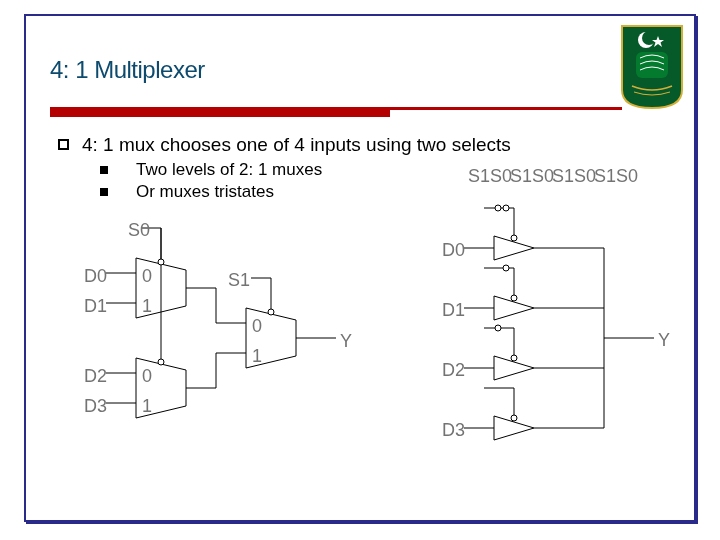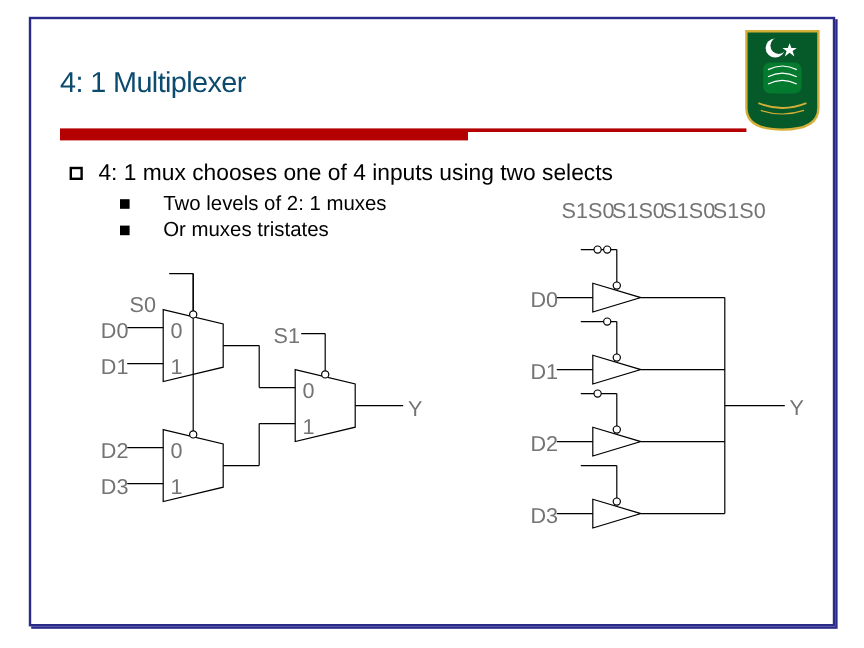--- a/index.html
+++ b/index.html
@@ -166,21 +166,21 @@
       <line x1="140" y1="180" x2="140" y2="145"></line>
       <line x1="140" y1="145" x2="170" y2="145"></line>
 
       <line x1="195" y1="70" x2="195" y2="106"></line>
       <line x1="175" y1="70" x2="195" y2="70"></line>
       <circle cx="195" cy="104" r="3" fill="#fff"></circle>
 
       <line x1="220" y1="130" x2="260" y2="130"></line>
     </g>
   </svg>
-  <span class="dlabel" style="top:12px; left:32px;margin-top:24px;">S0</span>
+  <span class="dlabel" style="top:12px; left:52px;">S0</span>
   <span class="dlabel" style="top:62px; left:152px;">S1</span>
   <span class="dlabel" style="top:58px; left:8px;">D0</span>
   <span class="dlabel" style="top:88px; left:8px;">D1</span>
   <span class="dlabel" style="top:158px; left:8px;">D2</span>
   <span class="dlabel" style="top:188px; left:8px;">D3</span>
   <span class="dlabel" style="top:58px; left:66px;">0</span>
   <span class="dlabel" style="top:88px; left:66px;">1</span>
   <span class="dlabel" style="top:158px; left:66px;">0</span>
   <span class="dlabel" style="top:188px; left:66px;">1</span>
   <span class="dlabel" style="top:108px; left:176px;">0</span>

